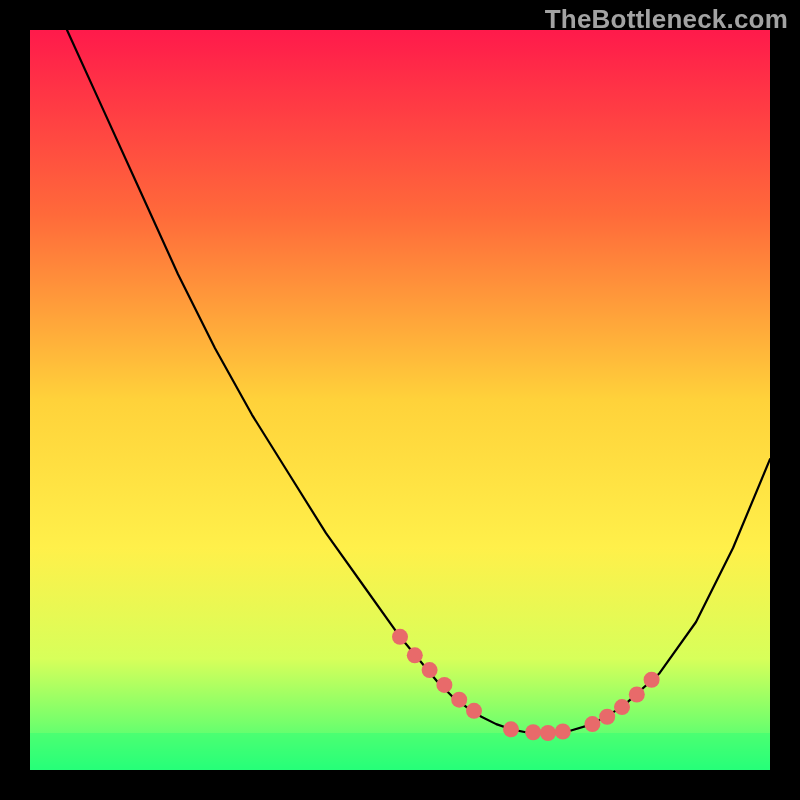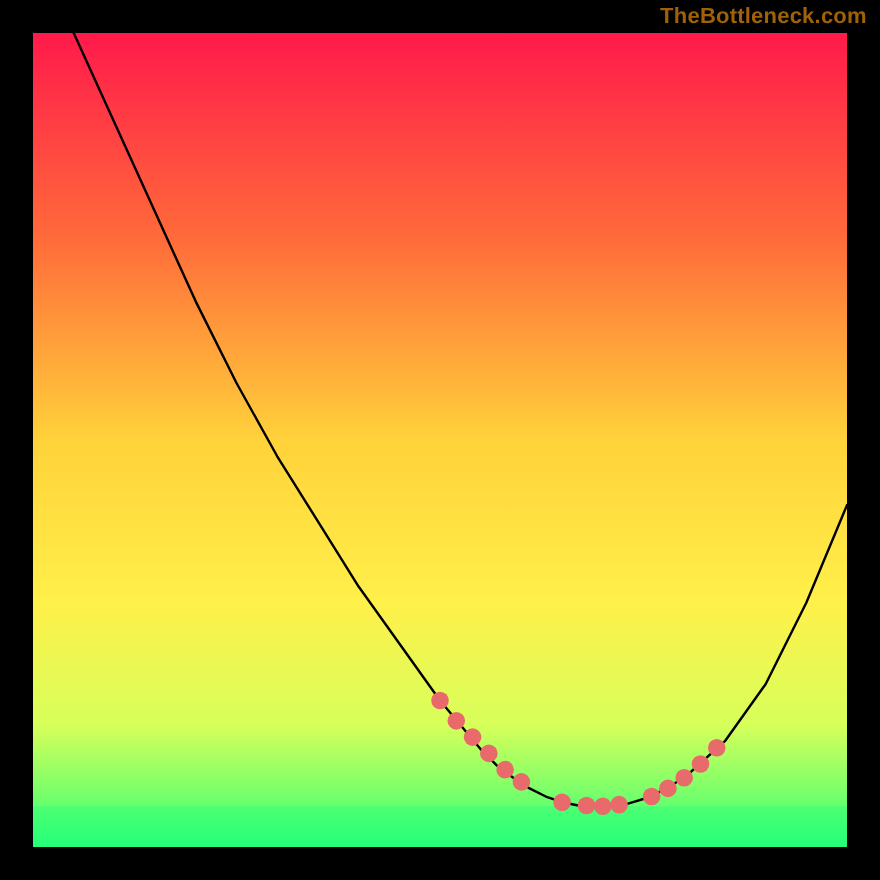--- a/index.html
+++ b/index.html
@@ -8,23 +8,23 @@
     position: relative;
     width: 800px;
     height: 800px;
     background: #000;
   }
   .watermark {
     position: absolute;
     top: 4px;
     right: 12px;
     font-family: Arial, sans-serif;
-    font-size: 20px;
+    font-size: 26px;
     font-weight: bold;
-    color: #a16207;
+    color: #a3a3a3;
     letter-spacing: 0.2px;
   }
   .plot {
     position: absolute;
     left: 30px;
     top: 30px;
     width: 740px;
     height: 740px;
   }
   .plot svg {

